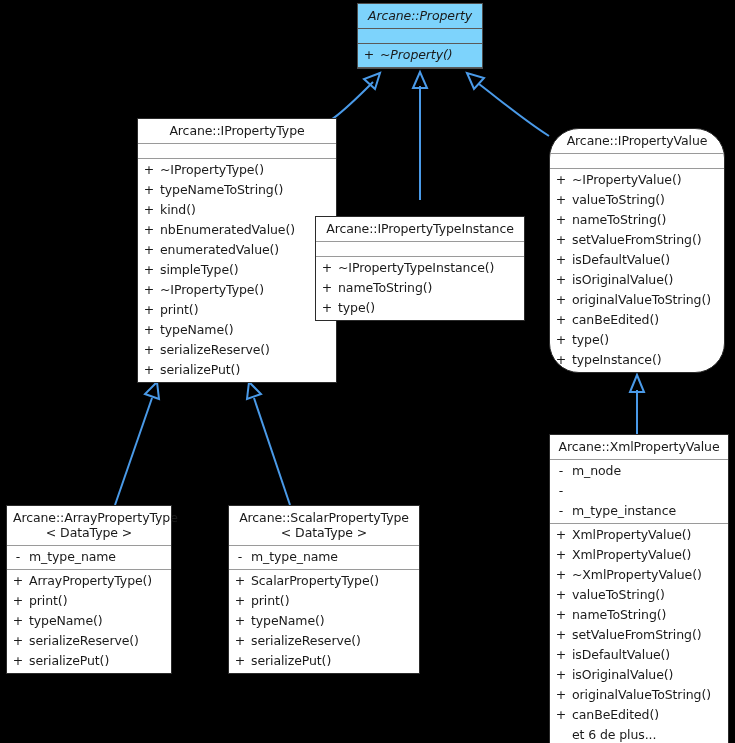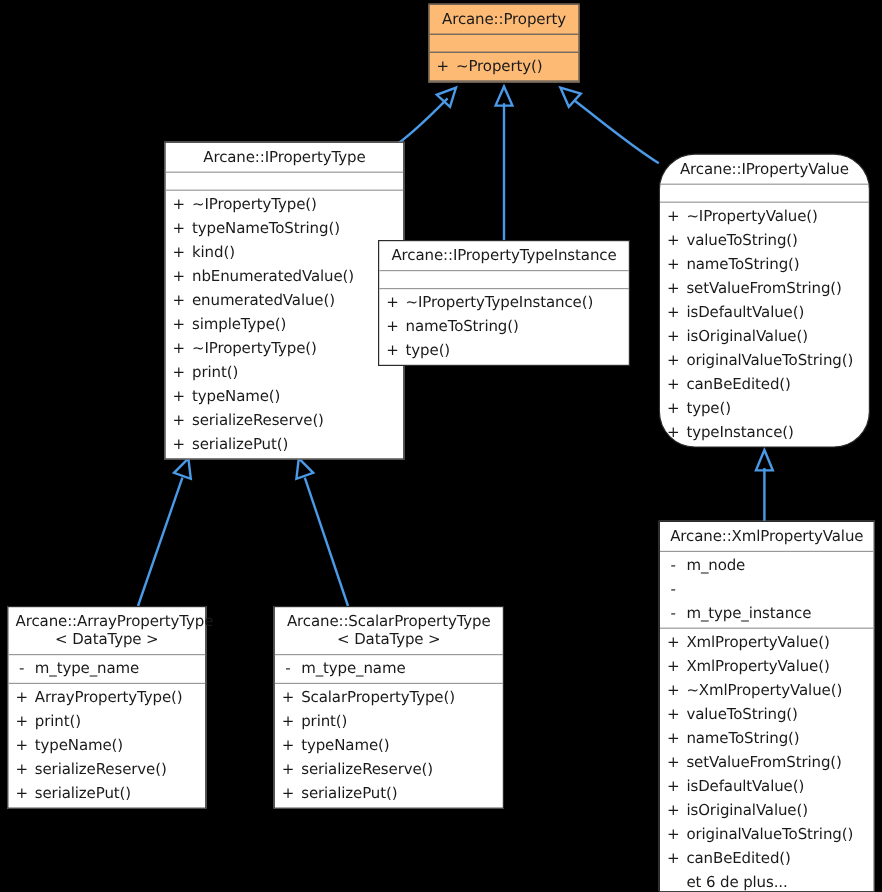--- a/index.html
+++ b/index.html
@@ -25,22 +25,23 @@
   }
   .uml-class {
     position: absolute;
     box-sizing: border-box;
     border: 1px solid #2b2b2b;
     background: #ffffff;
     color: #1a1a1a;
     z-index: 2;
   }
   .uml-class.highlight {
-    background: #fdba74;
+    background: #7dd3fc;
     border-color: #4d4d4d;
+    font-style: italic;
   }
   .uml-title {
     text-align: center;
     font-size: 12.5px;
     line-height: 15px;
     padding: 4px 6px 5px 6px;
     white-space: pre-line;
     border-bottom: 1px solid #9a9a9a;
     letter-spacing: -0.1px;
   }
@@ -184,21 +185,21 @@
         <span class="uml-vis">+</span>
         <span class="uml-name">serializeReserve()</span>
       </div>
       <div class="uml-row">
         <span class="uml-vis">+</span>
         <span class="uml-name">serializePut()</span>
       </div>
     </div>
   </div>
 
-  <div class="uml-class" style="left:315px; top:200px; width:210px;">
+  <div class="uml-class" style="left:315px; top:216px; width:210px;">
     <div class="uml-title">Arcane::IPropertyTypeInstance</div>
     <div class="uml-section empty"></div>
     <div class="uml-section last">
       <div class="uml-row">
         <span class="uml-vis">+</span>
         <span class="uml-name">~IPropertyTypeInstance()</span>
       </div>
       <div class="uml-row">
         <span class="uml-vis">+</span>
         <span class="uml-name">nameToString()</span>

